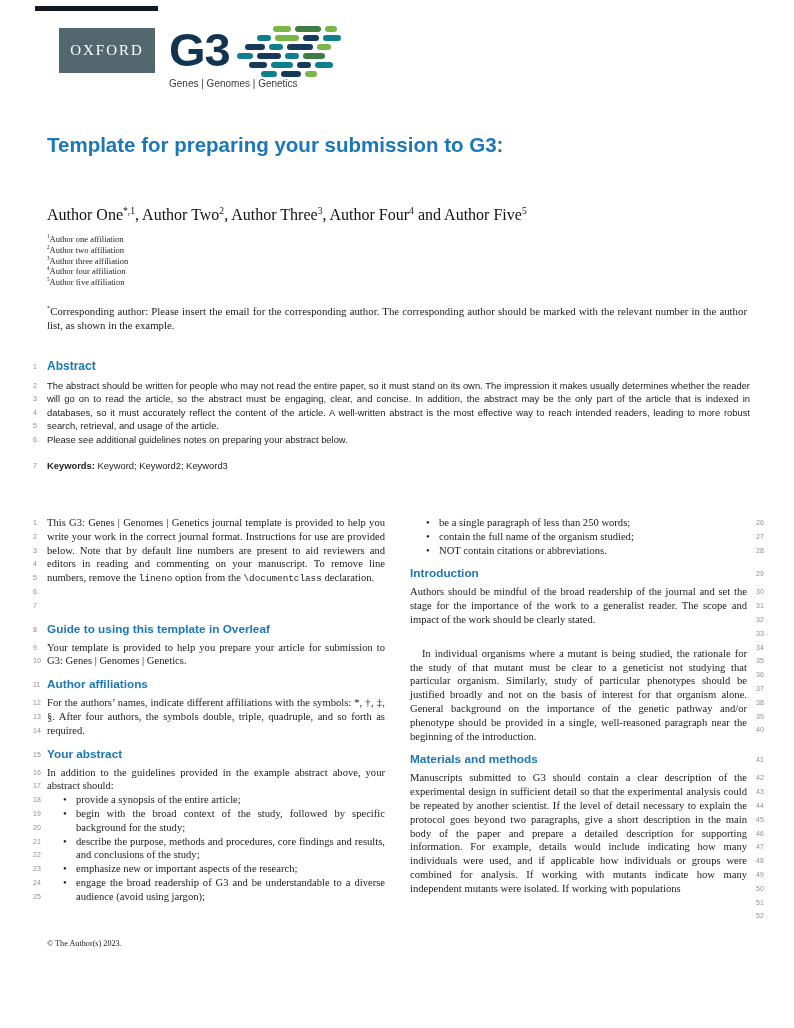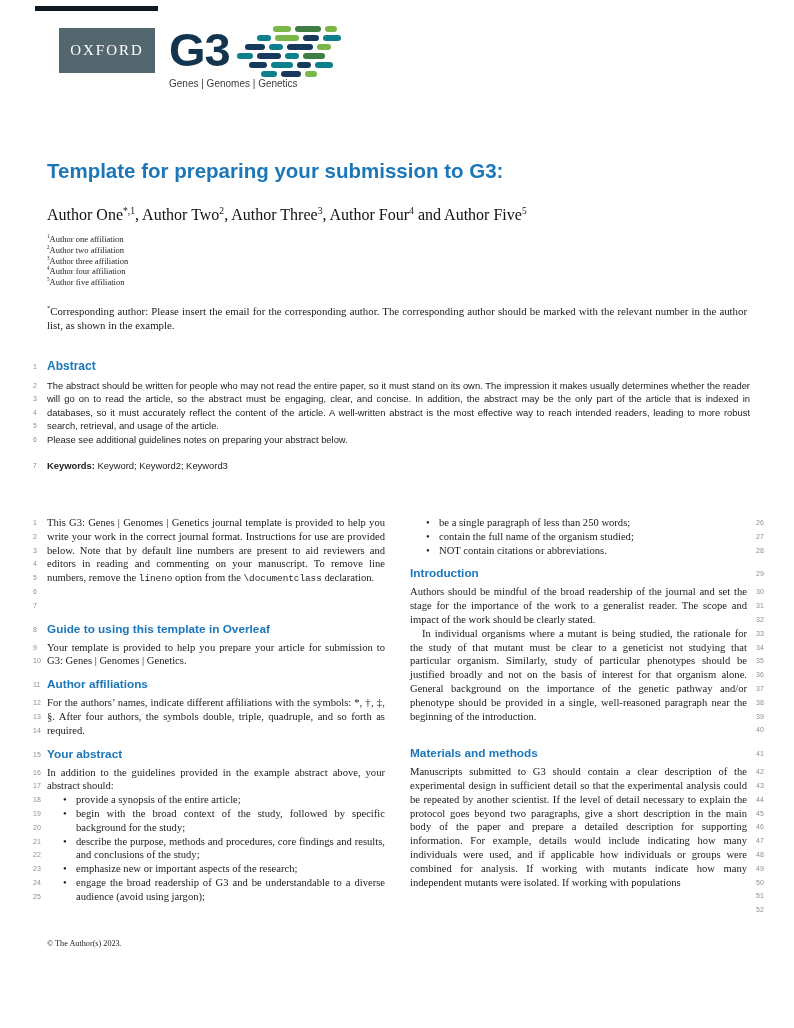--- a/index.html
+++ b/index.html
@@ -19,21 +19,21 @@
   .oxford{position:absolute;left:59px;top:28px;width:96px;height:45px;background:var(--oxbox);
           display:flex;align-items:center;justify-content:center;}
   .oxford span{color:#ffffff;font-family:"Liberation Serif",serif;font-size:15px;letter-spacing:2px;}
   .g3wrap{position:absolute;left:169px;top:22px;width:260px;}
   .g3text{display:block;font-family:"Liberation Sans",sans-serif;font-weight:bold;
           font-size:47px;line-height:56px;color:var(--g3);letter-spacing:-1px;}
   .art{position:absolute;left:58px;top:4px;}
   .tagline{font-family:"Liberation Sans",sans-serif;font-size:10px;color:#3c3c3c;}
 
   
-  .title{position:absolute;left:47px;top:156px;width:660px;
+  .title{position:absolute;left:47px;top:130px;width:660px;
          font-family:"Liberation Sans",sans-serif;font-weight:bold;font-size:20.5px;
          line-height:29px;color:var(--accent);}
   .authors{position:absolute;left:47px;top:206px;font-size:16px;color:#111;}
   sup{font-size:0.6em;vertical-align:super;line-height:0;}
   .affils{position:absolute;left:47px;top:234px;font-size:8.5px;line-height:10.8px;color:#222;}
   .correspond{position:absolute;left:47px;top:305px;width:700px;font-size:10.8px;
               line-height:13.8px;text-align:justify;}
 
   
   .row{display:flex;align-items:flex-start;margin:0;}
@@ -55,21 +55,21 @@
   
   .col{position:absolute;top:516px;font-size:10.6px;}
   .col .content{line-height:13.8px;text-align:justify;}
   .col.left{left:33px;width:352px;}
   .col.right{left:410px;width:364px;}
   .col.right .gutter{flex:0 0 27px;padding-left:9px;}
   .col .row.heading{margin:9px 0 4px 0;align-items:flex-end;}
   .col .row.heading .content{font-family:"Liberation Sans",sans-serif;font-weight:bold;
         font-size:11.8px;color:var(--accent);line-height:15px;}
   .col .row.heading .ln{line-height:15px;}
-  .col .row.para.indent .content{text-indent:12px;}
+  .col .row.para.indent .content{text-indent:12px;margin-top:20px;}
   .bullet-content{display:flex;padding-left:16px;}
   .bullet-content .marker{flex:0 0 13px;}
   .bullet-content .btext{flex:1;text-align:justify;}
   code{font-family:"Liberation Mono","DejaVu Sans Mono",monospace;font-size:0.88em;}
 
   .footer{position:absolute;left:47px;top:939px;font-size:8.2px;color:#222;}
 </style>
 </head>
 <body>
 

